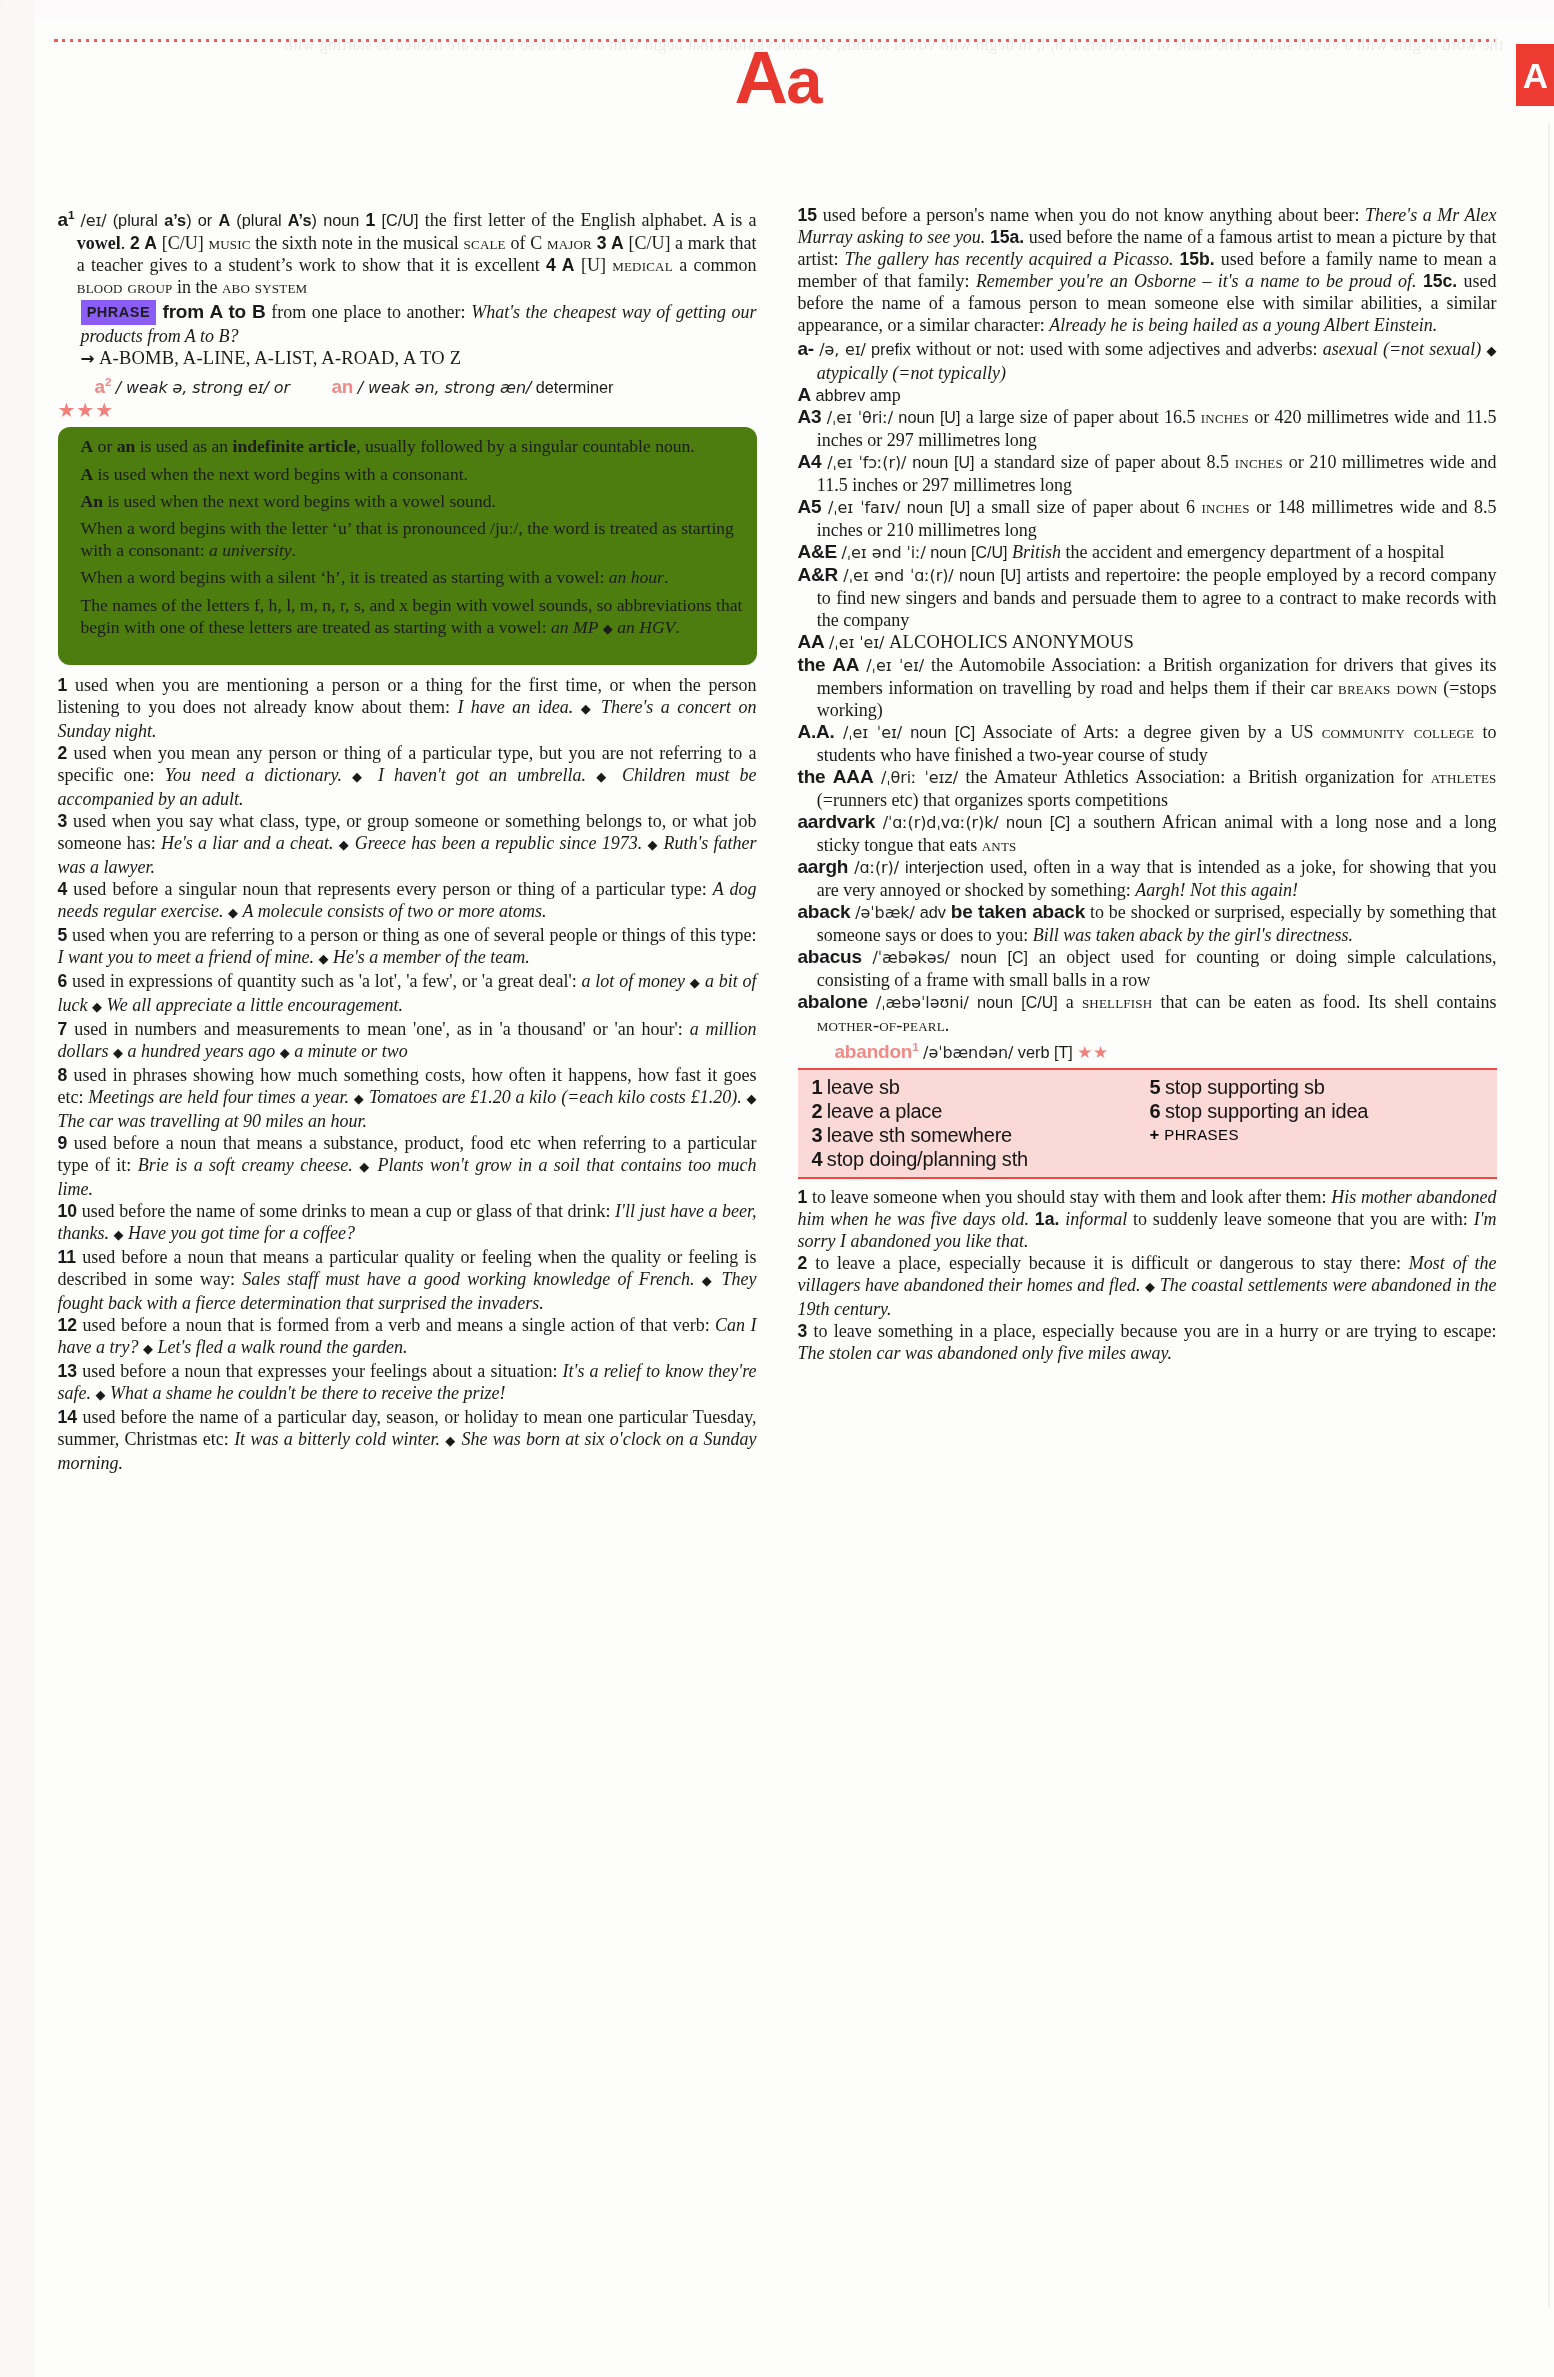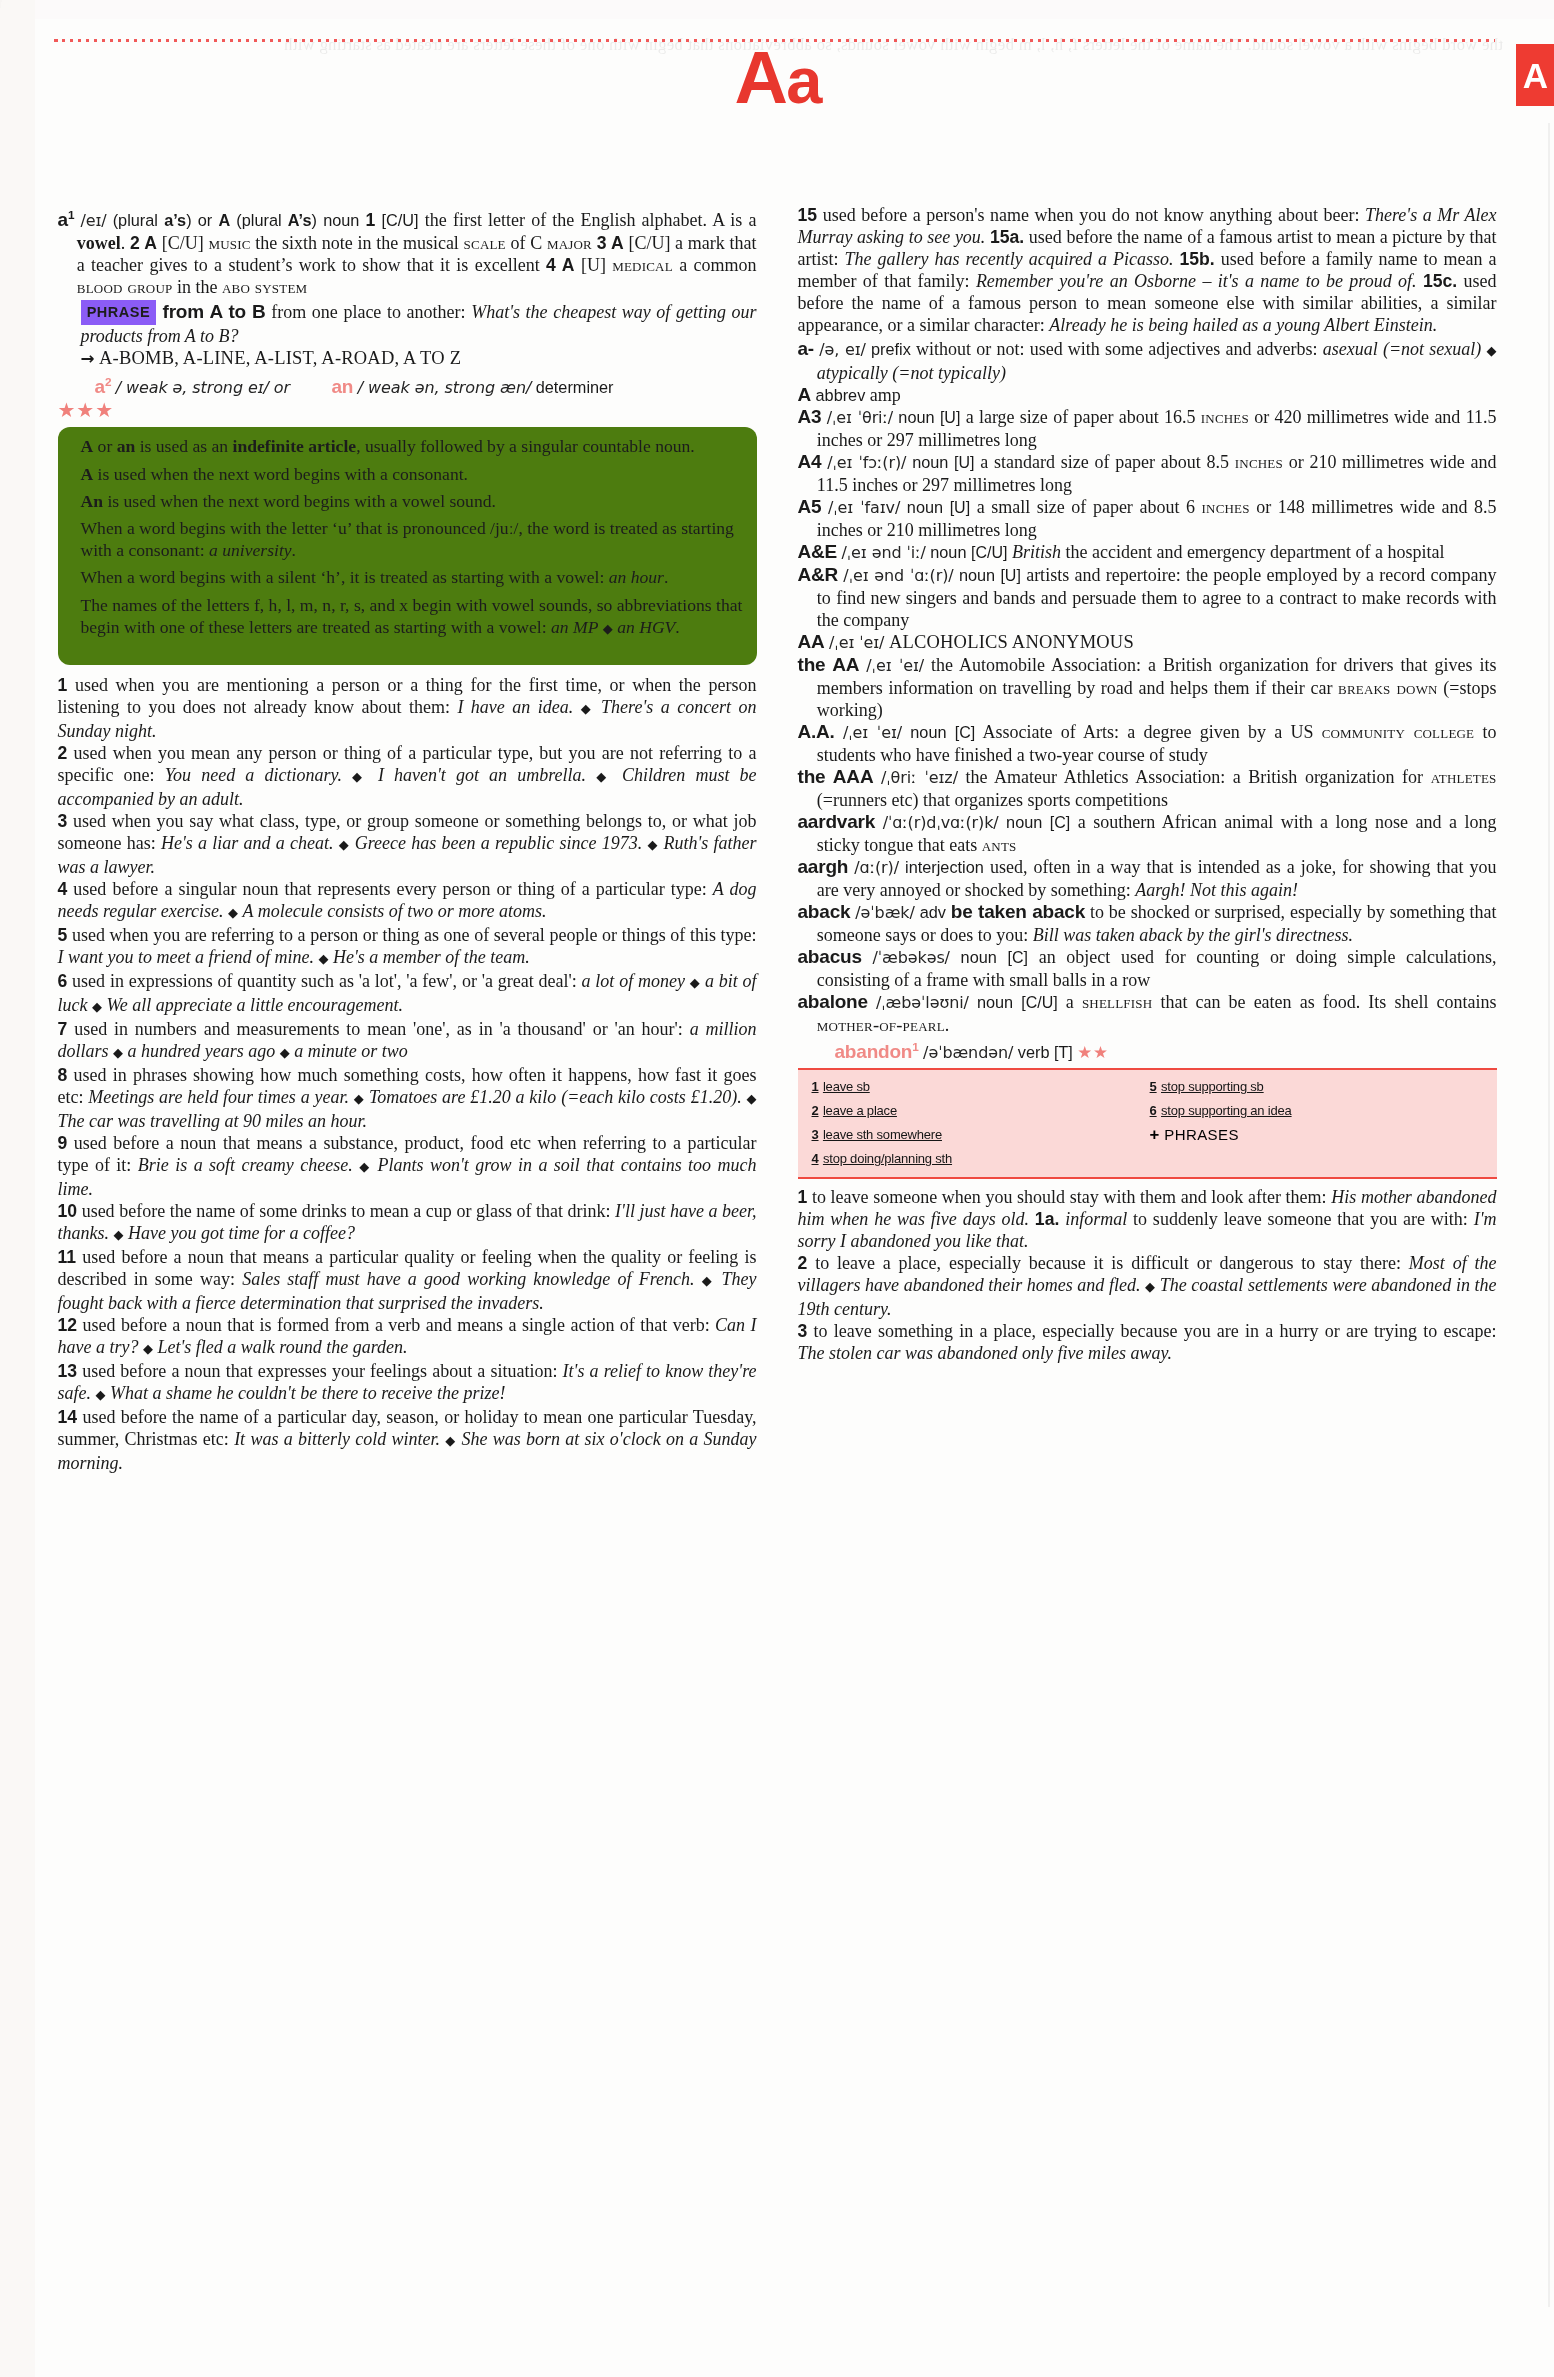--- a/index.html
+++ b/index.html
@@ -167,25 +167,24 @@
     border-top:2.6px solid #ef4a41;
     border-bottom:2.6px solid #ef4a41;
     background:#fbd9d7;
     margin:3.5px 0 7px 0;
     padding:5.3px 8.8px 6.2px 14px;
     display:flex;
   }
   .menucol{width:50%;}
   .menu-item{
     font-family:"Liberation Sans",sans-serif;
-    font-size:13px;
+    font-size:20px;
     line-height:24px;
     color:#161616;
     letter-spacing:-0.2px;
-    text-decoration:underline;
   }
   .menu-item .n{font-weight:bold;margin-right:4.4px;}
   .menu-phrases{
     font-family:"Liberation Sans",sans-serif;
     font-size:15px;
     letter-spacing:0.4px;
     line-height:24px;
   }
   .menu-phrases .plus{font-weight:bold;font-size:16.7px;}
 

